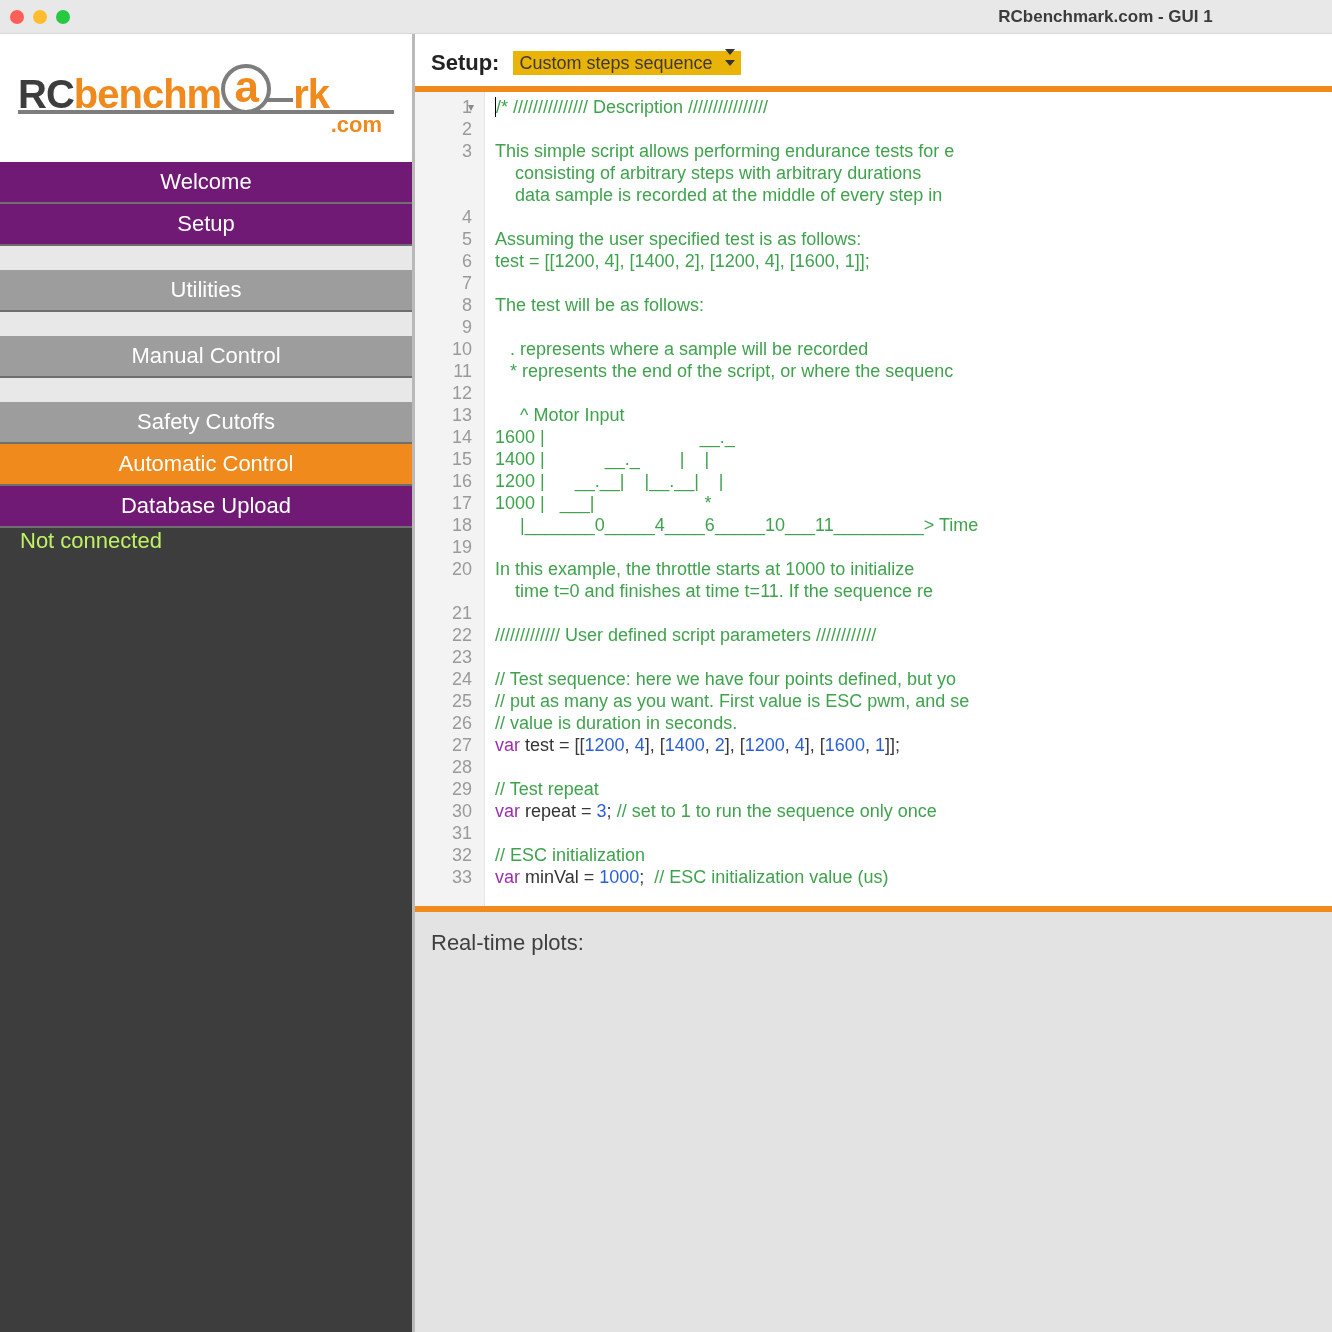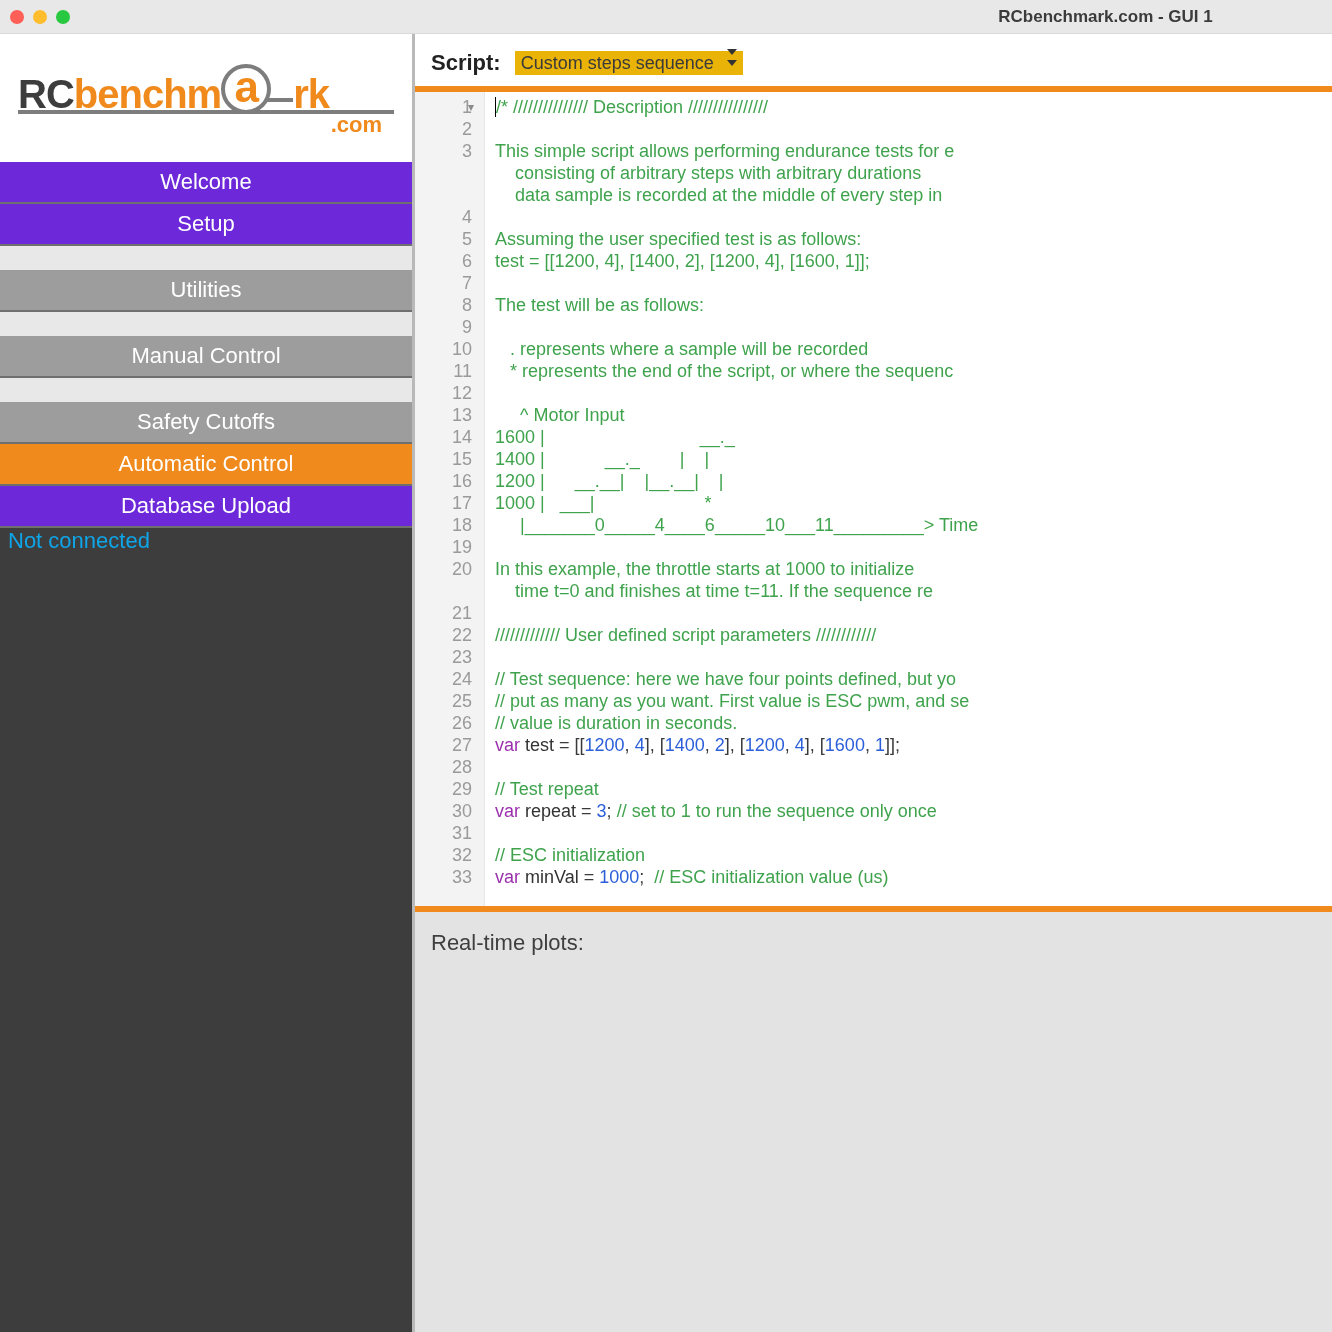--- a/index.html
+++ b/index.html
@@ -18,31 +18,31 @@
     .logo { padding:24px 18px 24px; background:#fff; }
     .logo-row1 { font-size:40px; font-weight:800; letter-spacing:-1px; line-height:1; }
     .logo-row1 .rc { color:#3d3d3d; }
     .logo-row1 .bench { color:#f08a1d; }
     .logo-row1 .mark { color:#f08a1d; }
     .logo-row2 { text-align:right; font-size:22px; font-weight:700; color:#f08a1d; padding-right:12px; margin-top:-2px; }
     .logo-underline { height:4px; background:#7d7d7d; margin-top:-4px; }
 
     .nav { display:flex; flex-direction:column; }
     .nav-item { text-align:center; font-size:22px; padding:7px 0; color:#fff; border-bottom:2px solid #6f6f6f; cursor:pointer; }
-    .nav-item.dark { background:#6d28d9; }
+    .nav-item.dark { background:#701a75; }
     .nav-item.gray { background:#9d9d9d;margin-top:24px; }
     .nav-item.active { background:#f08a1d; }
     .nav-item.last { border-bottom:2px solid #6f6f6f; }
 
     .conn { display:flex; gap:10px; align-items:center; padding:10px 12px 6px; }
     .port { height:32px; background:#fff; border:1px solid #b6b6b6; border-radius:5px; font-size:17px; padding:0 26px 0 10px; color:#222; appearance:none; -webkit-appearance:none; position:relative; }
     .port-wrap { position:relative; flex:0 0 auto; }
     .port-wrap::after { content:""; position:absolute; right:10px; top:50%; transform:translateY(-50%); width:0; height:0; border-left:5px solid transparent; border-right:5px solid transparent; border-top:6px solid #333; filter:drop-shadow(0 -10px 0 #333); }
     .connect-btn { background:#f08a1d; color:#fff; border:none; font-size:22px; font-weight:700; padding:2px 22px; cursor:pointer; }
-    .conn-status { font-size:22px; color:#0ea5e9; padding:0 8px 10px; }
+    .conn-status { font-size:22px; color:#bef264; padding:0 20px 10px; }
     .below { background:#3d3d3d; flex:1; }
 
     .content { flex:1; background:#fff; display:flex; flex-direction:column; overflow:hidden; }
     .script-bar { display:flex; align-items:center; gap:14px; padding:16px 16px 10px; }
     .script-bar .lbl { font-size:22px; font-weight:700; color:#222; }
     .script-select-wrap { position:relative; }
     .script-select { font-size:18px; color:#3a3a3a; background:#eab308; border:none; padding:2px 28px 2px 6px; appearance:none; -webkit-appearance:none; }
     .script-select-wrap::after { content:""; position:absolute; right:6px; top:50%; transform:translateY(-50%); width:0; height:0; border-left:5px solid transparent; border-right:5px solid transparent; border-top:6px solid #333; filter:drop-shadow(0 -11px 0 #333); }
     .orange-bar { height:6px; background:#f08a1d; }
 
@@ -99,21 +99,21 @@
         <div class="nav-item dark last">Database Upload</div>
       </div>
 
     <div class="below">
       <div class="conn-status">Not connected</div>
     </div>
   </div>
 
   <div class="content">
     <div class="script-bar">
-      <span class="lbl">Script:</span>
+      <span class="lbl">Setup:</span>
       <div class="script-select-wrap">
         <select class="script-select">
           <option>Custom steps sequence</option>
         </select>
       </div>
     </div>
     <div class="orange-bar"></div>
 
     <div class="editor">
       <div class="gutter" id="gutter">

